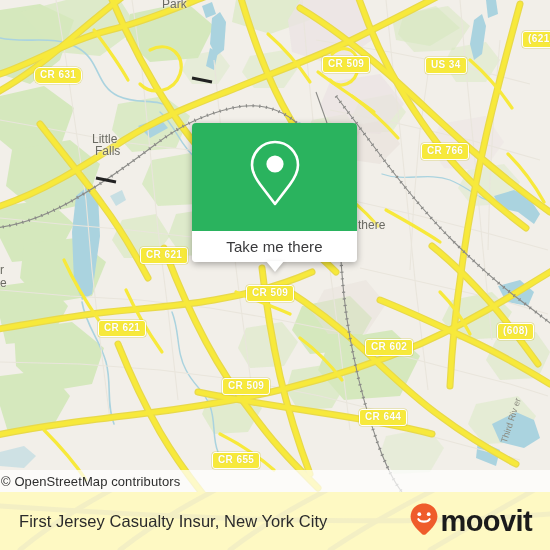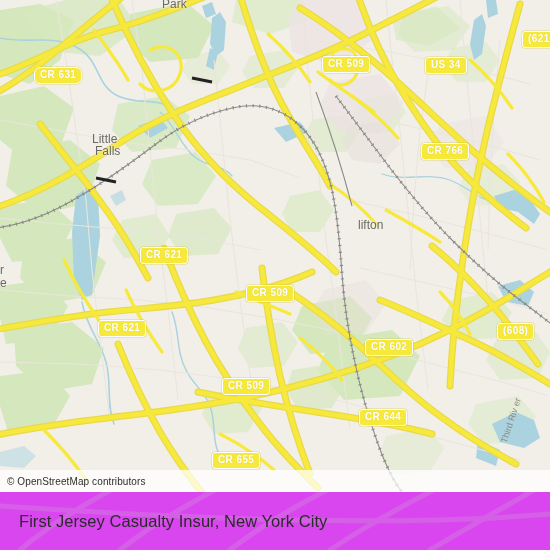--- a/index.html
+++ b/index.html
@@ -53,21 +53,21 @@
   }
 
   
   .attrib{
     position:absolute;left:0;bottom:0;
     width:550px;height:22px;
     background:rgba(255,255,255,.72);
     display:flex;align-items:center;
   }
   .attrib span{
-    font-size:10px;color:#2e2e2e;padding-left:7px;letter-spacing:.1px;
+    font-size:13px;color:#2e2e2e;padding-left:1px;letter-spacing:.1px;
   }
 
   
   .card{
     position:absolute;left:192px;top:123px;width:165px;height:139px;
     border-radius:4px;
     box-shadow:0 2px 7px rgba(0,0,0,.33);
     overflow:visible;
     z-index:40;
   }
@@ -92,21 +92,21 @@
     border-left:9px solid transparent;
     border-right:9px solid transparent;
     border-top:11px solid #ffffff;
     filter:drop-shadow(0 2px 2px rgba(0,0,0,.22));
   }
   .pin-wrap{margin-top:-4px;}
 
   
   .footer{
     position:absolute;left:0;top:492px;width:550px;height:58px;
-    background:#d946ef;overflow:hidden;
+    background:#fef9c3;overflow:hidden;
   }
   .footer-wm{
     position:absolute;left:0;top:-46px;width:550px;height:104px;
     opacity:.20;
   }
   .footer-inner{
     position:absolute;left:0;top:0;width:550px;height:58px;
     display:flex;align-items:center;justify-content:space-between;
     padding:0 18px 0 19px;box-sizing:border-box;
   }
@@ -307,21 +307,21 @@
 
       <g>
         <path d="M192 78 L212 82" stroke="#222" stroke-width="3" fill="none"></path>
         <path d="M96 178 L116 182" stroke="#222" stroke-width="3" fill="none"></path>
       </g>
     </svg>
 
     <div class="placelabel" style="left:162px;top:-2px;">Park</div>
     <div class="placelabel two" style="left:92px;top:133px;">Little</div>
     <div class="placelabel two" style="left:95px;top:145px;">Falls</div>
-    <div class="placelabel" style="left:358px;top:219px;">lifton</div>
+    <div class="placelabel" style="left:358px;top:219px;">there</div>
     <div class="placelabel" style="left:0px;top:264px;">r</div>
     <div class="placelabel" style="left:0px;top:277px;">e</div>
     <div class="riverlabel" style="left:499px;top:441px;transform:rotate(-72deg);">Third Riv er</div>
 
     <div class="shield" style="left:34px;top:67px;border-radius:6px;">CR 631</div>
     <div class="shield" style="left:322px;top:56px;">CR 509</div>
     <div class="shield" style="left:425px;top:57px;">US 34</div>
     <div class="shield" style="left:522px;top:31px;">(621)</div>
     <div class="shield" style="left:421px;top:143px;">CR 766</div>
     <div class="shield" style="left:140px;top:247px;">CR 621</div>
@@ -331,31 +331,56 @@
     <div class="shield" style="left:497px;top:323px;">(608)</div>
     <div class="shield" style="left:222px;top:378px;">CR 509</div>
     <div class="shield" style="left:359px;top:409px;">CR 644</div>
     <div class="shield" style="left:212px;top:452px;">CR 655</div>
 
     <div class="attrib">
       <span>© OpenStreetMap contributors</span>
     </div>
   </div>
 
+  <div class="card">
+    <div class="card-top">
+      <span class="pin-wrap">
+        <svg width="56" height="70" viewBox="0 0 56 70" xmlns="http://www.w3.org/2000/svg">
+          <path d="M28 4 C15.3 4 5 14.3 5 27 C5 33.6 8.2 39.8 13.2 46.6 L28 66 L42.8 46.6 C47.8 39.8 51 33.6 51 27 C51 14.3 40.7 4 28 4 Z" fill="none" stroke="#ffffff" stroke-width="2.6" stroke-linejoin="round"></path>
+          <circle cx="28" cy="26" r="8.6" fill="#ffffff"></circle>
+        </svg>
+      </span>
+    </div>
+    <div class="card-bottom">
+      <span>Take me there</span>
+    </div>
+    <div class="card-tail"></div>
+  </div>
 
   <div class="footer">
     <svg class="footer-wm" viewBox="0 0 550 104" xmlns="http://www.w3.org/2000/svg">
       <g stroke="#c9c9c9" stroke-width="5" fill="none" stroke-linecap="round">
         <path d="M20 104 C60 70 110 44 160 18"></path>
         <path d="M120 104 C160 72 210 46 262 20"></path>
         <path d="M230 104 C268 74 318 48 370 22"></path>
         <path d="M330 104 C372 76 420 50 470 26"></path>
         <path d="M430 104 C470 80 510 58 548 36"></path>
         <path d="M0 60 C90 66 190 72 290 74 C390 76 480 74 550 68"></path>
         <path d="M0 24 C100 30 210 36 320 38 C420 40 500 38 550 34"></path>
       </g>
     </svg>
     <div class="footer-inner">
       <div class="footer-title">First Jersey Casualty Insur, New York City</div>
+      <div class="brand">
+        <span>
+          <svg width="30" height="34" viewBox="0 0 30 34" xmlns="http://www.w3.org/2000/svg">
+            <path d="M15 1.5 C7.5 1.5 1.6 7.3 1.6 14.6 C1.6 20 6.0 26.2 13.2 32.2 C14.2 33.0 15.8 33.0 16.8 32.2 C24 26.2 28.4 20 28.4 14.6 C28.4 7.3 22.5 1.5 15 1.5 Z" fill="#ef5c2b"></path>
+            <circle cx="10.3" cy="12.2" r="1.9" fill="#ffffff"></circle>
+            <circle cx="19.7" cy="12.2" r="1.9" fill="#ffffff"></circle>
+            <path d="M9.4 17.2 C11.2 20.4 18.8 20.4 20.6 17.2" fill="none" stroke="#ffffff" stroke-width="2.1" stroke-linecap="round"></path>
+          </svg>
+        </span>
+        <span class="brand-word">moovit</span>
+      </div>
     </div>
   </div>
 
 </div>
 
 </body></html>

